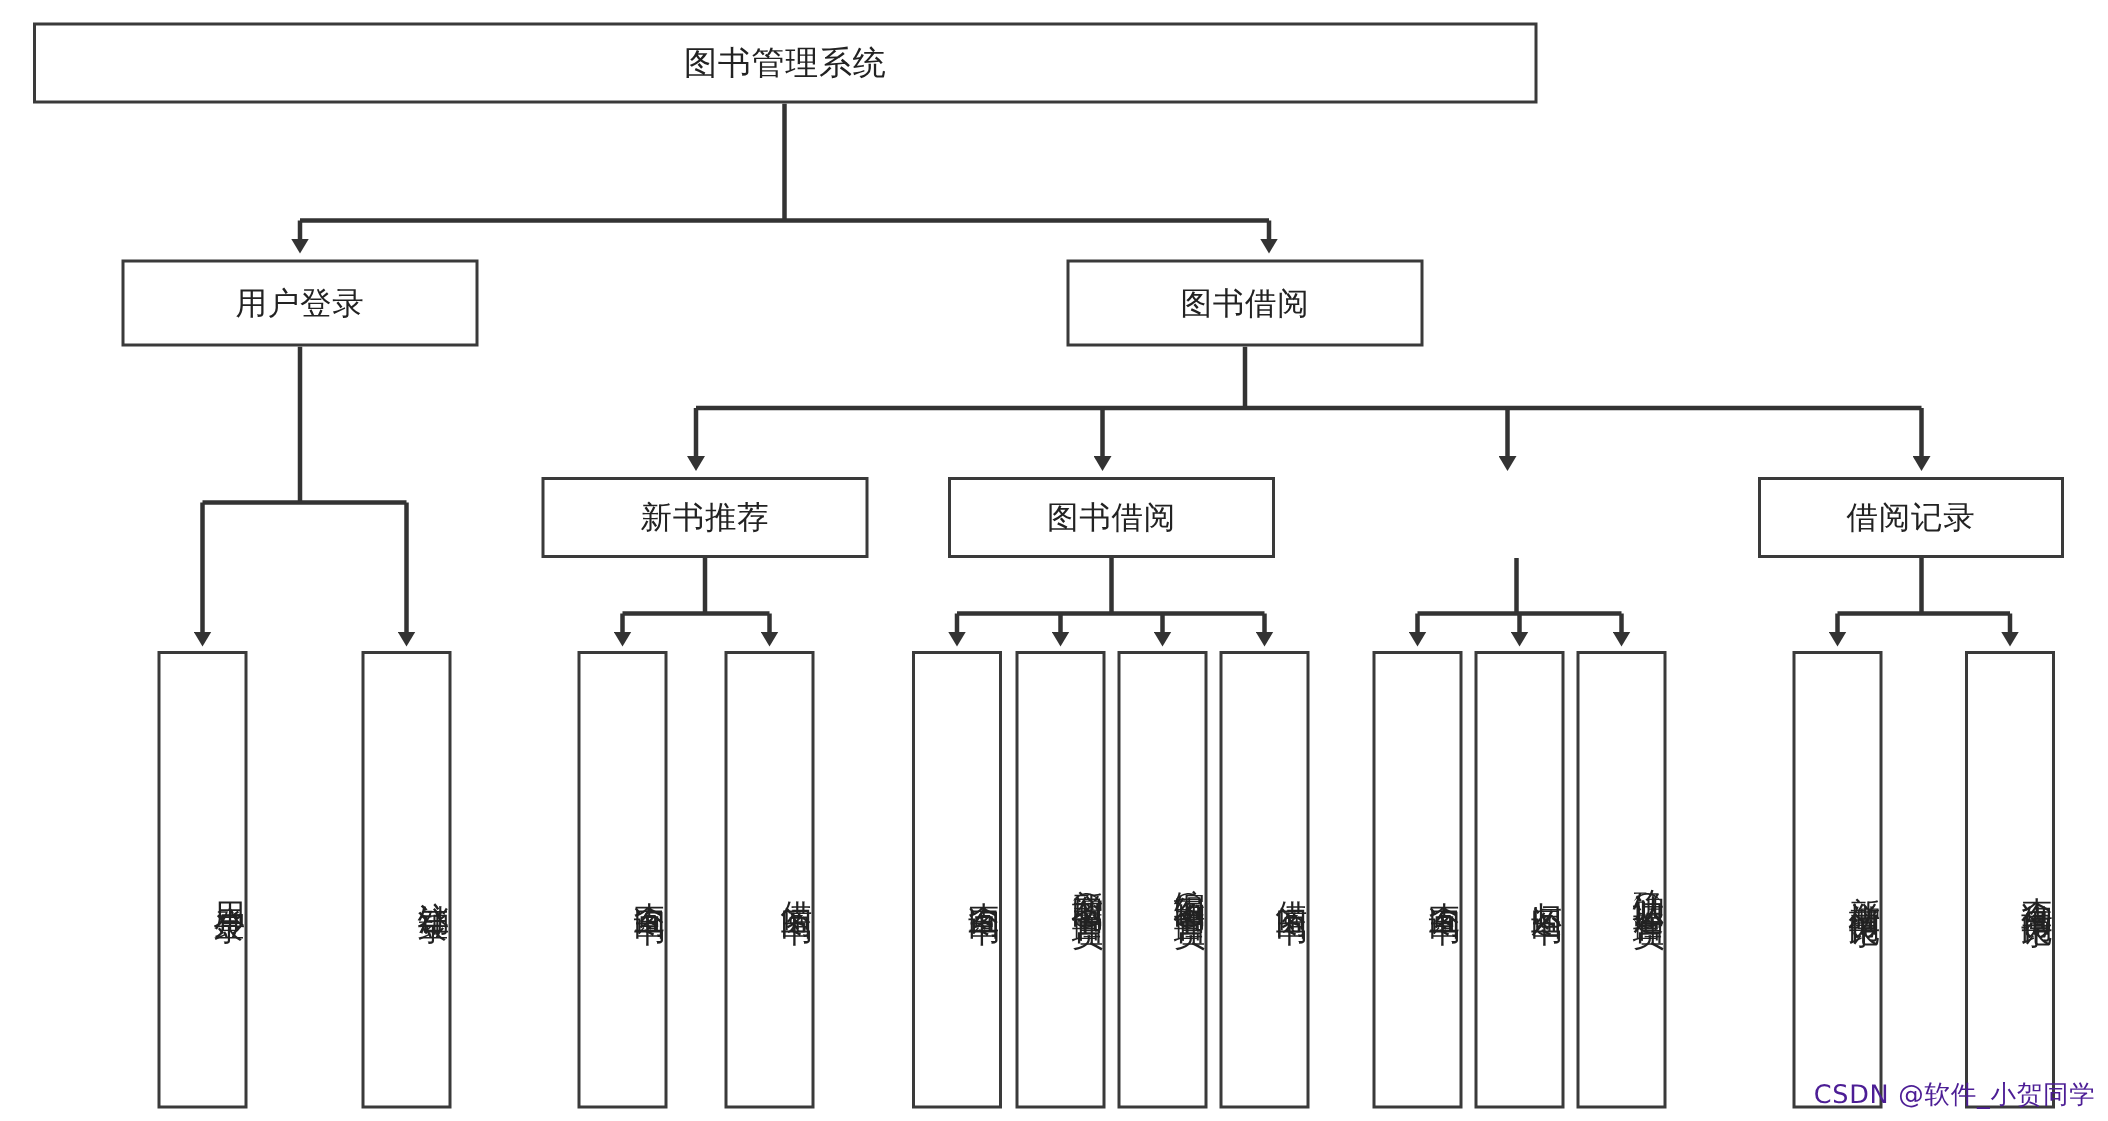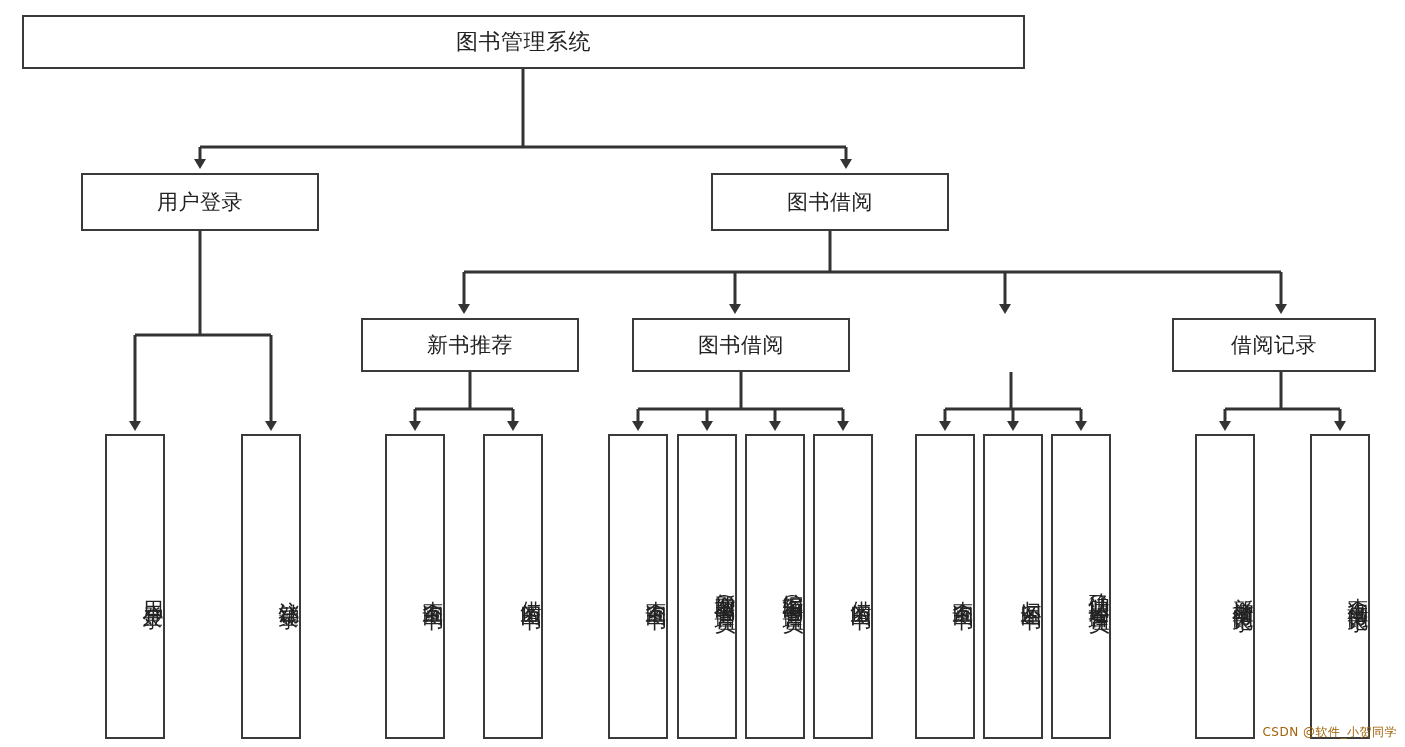--- a/index.html
+++ b/index.html
@@ -53,22 +53,22 @@
     text-orientation: upright;
     line-height: 1.02;
   }
   .node.title {
     font-size: 22px;
   }
   #watermark {
     position: absolute;
     right: 8px;
     bottom: 6px;
-    font-size: 12px;
-    color: #a16207;
+    font-size: 17px;
+    color: #4c1d95;
     white-space: nowrap;
     letter-spacing: 0.5px;
   }
 </style>
 </head>
 <body>
 
 <div id="canvas">
 
   <svg id="edges" viewBox="0 0 1405 747" xmlns="http://www.w3.org/2000/svg">

